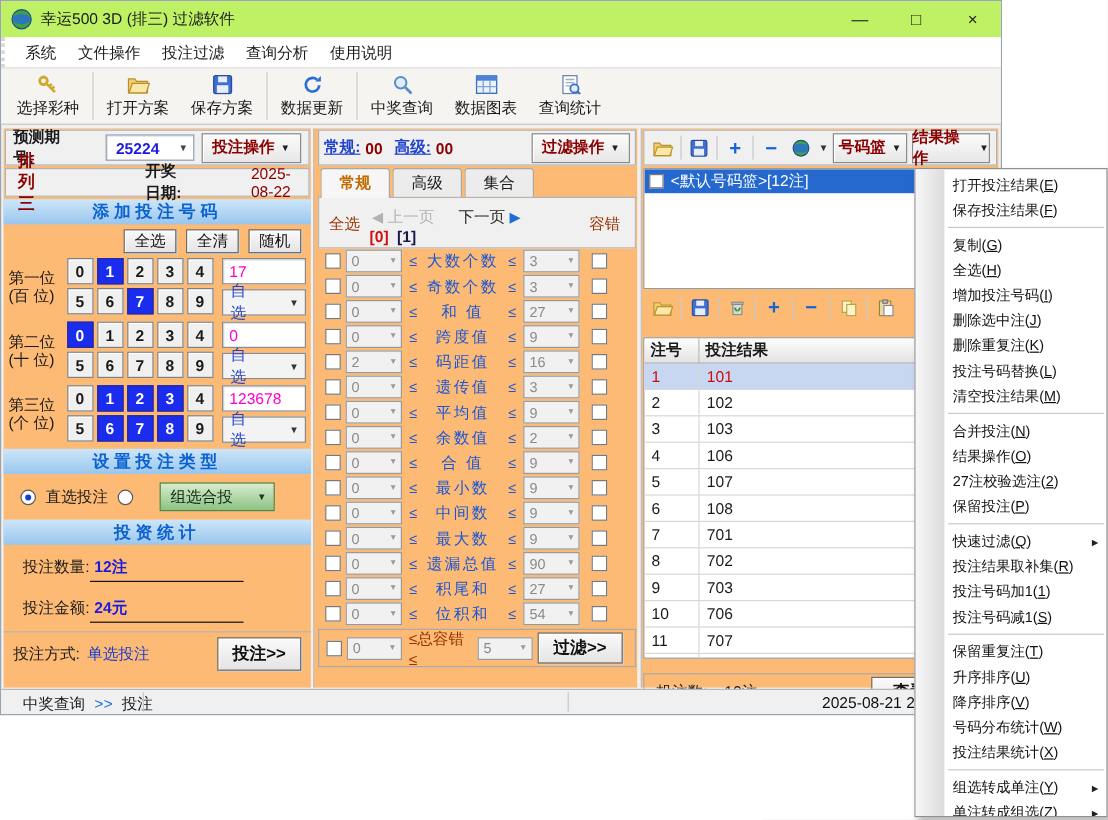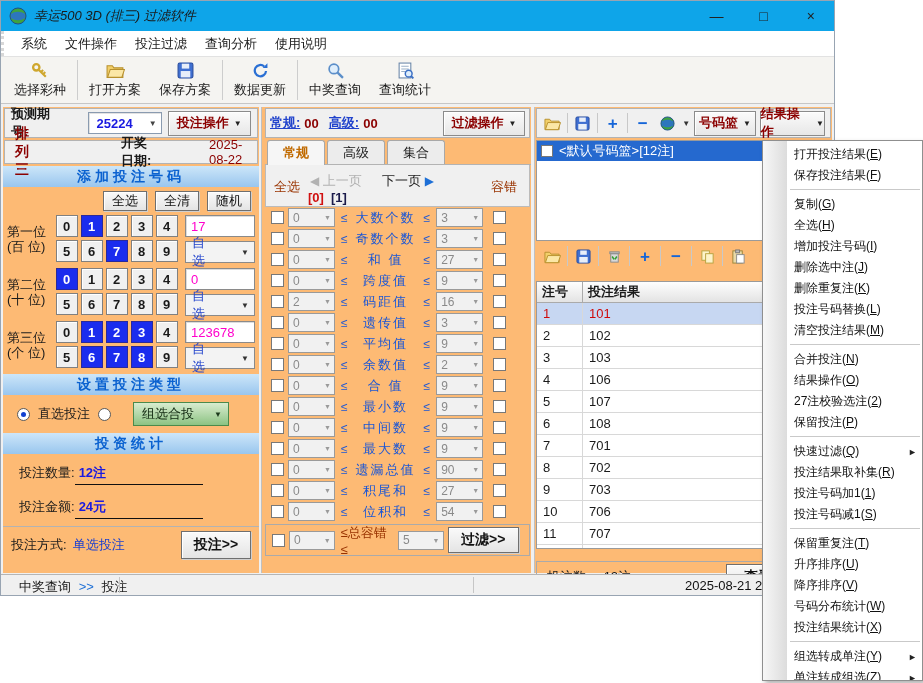--- a/index.html
+++ b/index.html
@@ -4,21 +4,21 @@
 <style>
   * { margin:0; padding:0; box-sizing:border-box; }
   body {
     width:923px; height:683px; position:relative; overflow:hidden;
     background:#fff; font-family:"Liberation Sans","DejaVu Sans",sans-serif;
     font-size:13px; color:#1a1a1a;
   }
   
   .window { position:absolute; left:0; top:0; width:835px; height:596px;
     background:#f0f0f0; border:1px solid #98a4b2; }
-  .titlebar { height:30px; background:#0ea5e9; display:flex; align-items:center; gap:7px; padding-left:8px;font-style:italic; }
+  .titlebar { height:30px; background:#bef264; display:flex; align-items:center; gap:7px; padding-left:8px; }
   .title { font-size:13px; }
   .wctrl { margin-left:auto; display:flex; height:100%; }
   .wbtn { width:47px; height:100%; display:flex; align-items:center; justify-content:center; font-size:14px; color:#222; }
   .menubar { height:25px; background:#fff; display:flex; align-items:center; padding-left:8px; border-left:3px dotted #d8d8d8; }
   .mbar-item { padding:0 9px; font-size:13px; }
   .toolbar { height:48px; background:#f5f4f1; border-top:1px solid #e2e2e2; border-bottom:1px solid #c6c6c6; display:flex; align-items:center; padding:0 4px; }
   .tbtn { display:flex; flex-direction:column; align-items:center; justify-content:center; height:44px; padding:2px 9px; gap:2px; font-size:13px; }
   .tbtn svg { width:19px; height:17px; }
   .tsep { width:1px; height:40px; background:#cdcdcd; margin:0 2px; }
   
@@ -214,20 +214,28 @@
     </div>
     <div class="tsep"></div>
     <div class="tbtn">
       <svg viewBox="0 0 16 16">
           <circle cx="6.5" cy="6.5" r="4.5" fill="#dfeefc" stroke="#5b8ec9" stroke-width="1.6"></circle>
           <path d="M10 10 L15 15" stroke="#5b8ec9" stroke-width="2.2"></path>
         </svg>
       <span>中奖查询</span>
     </div>
     <div class="tbtn">
+      <svg viewBox="0 0 17 15">
+          <rect x="1" y="1" width="15" height="13" fill="#eaf2fc" stroke="#3b6fc4"></rect>
+          <rect x="1" y="1" width="15" height="3.6" fill="#4d82d6"></rect>
+          <path d="M6 4.6 V14 M11 4.6 V14 M1 9 H16" stroke="#7fa6d9" stroke-width="1"></path>
+        </svg>
+      <span>数据图表</span>
+    </div>
+    <div class="tbtn">
       <svg viewBox="0 0 16 16">
           <rect x="2" y="1" width="11" height="14" fill="#fff" stroke="#6a86a8"></rect>
           <path d="M4 4 h7 M4 6.5 h7 M4 9 h4" stroke="#9ab0c8"></path>
           <circle cx="11" cy="11" r="3.2" fill="#dfeefc" stroke="#3b6fc4" stroke-width="1.4"></circle>
           <path d="M13.2 13.2 L15.4 15.4" stroke="#3b6fc4" stroke-width="1.8"></path>
         </svg>
       <span>查询统计</span>
     </div>
   </div>
 

